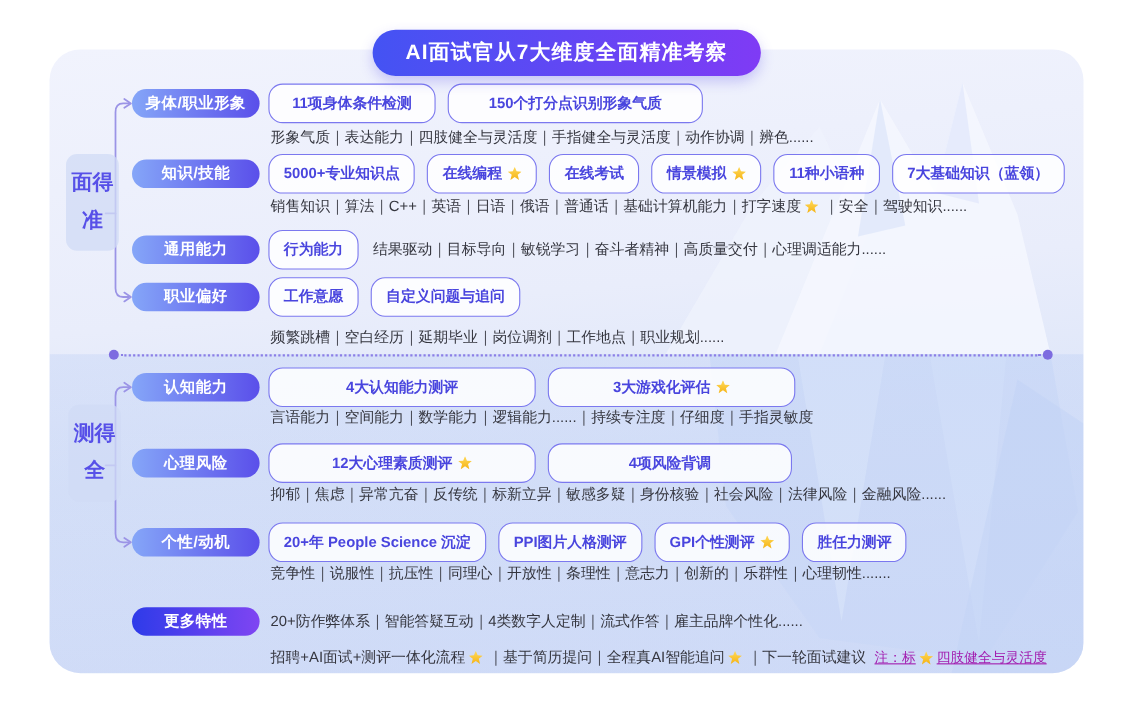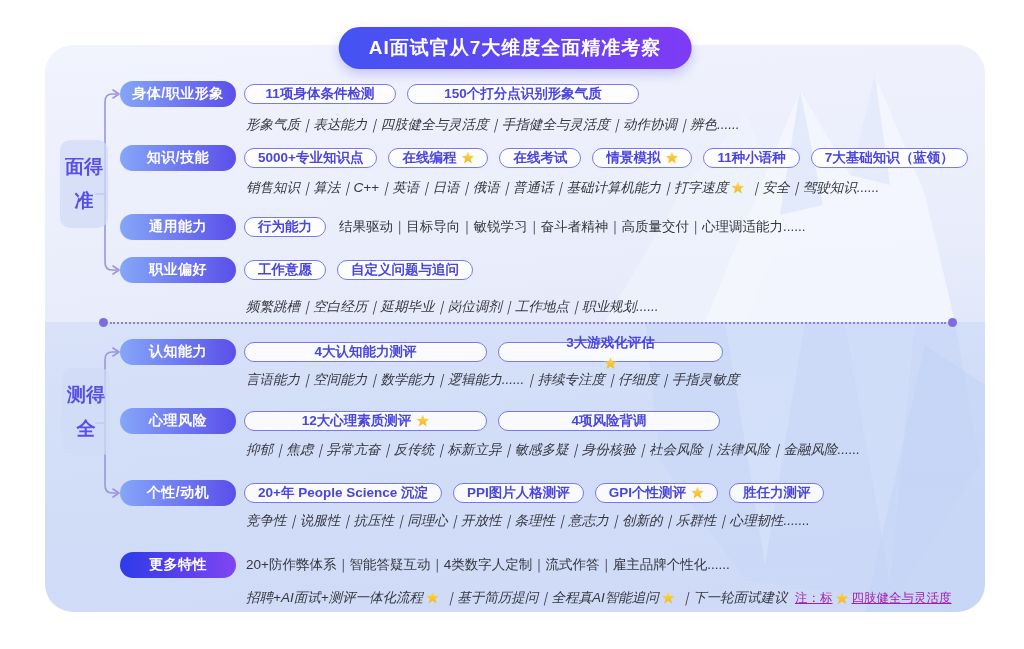--- a/index.html
+++ b/index.html
@@ -35,28 +35,28 @@
   .row{position:absolute;left:75px;display:flex;align-items:center;gap:8px;height:26px;white-space:nowrap;}
   .lbl{
     width:116px;min-width:116px;height:26px;border-radius:13px;
     background:linear-gradient(90deg,#85A6F8,#5A4FEA);color:#fff;
     font-size:14px;font-weight:bold;letter-spacing:.5px;
     display:flex;align-items:center;justify-content:center;
   }
   .lbl.dark{background:linear-gradient(90deg,#2E3BE9,#7F45F2);}
   .topline{display:flex;align-items:center;gap:11px;}
   .pill{
-    height:20px;padding:0 13px;border:1.5px solid #7B78EF;border-radius:13px;
+    height:36px;padding:0 13px;border:1.5px solid #7B78EF;border-radius:13px;
     background:rgba(255,255,255,.85);color:#4945DE;font-size:13.5px;font-weight:bold;
     display:inline-flex;align-items:center;justify-content:center;gap:5px;box-sizing:border-box;
   }
   .inline-txt{font-size:13.5px;color:#35363F;margin-left:2px;}
   .text-line{
     position:absolute;left:199px;height:18px;font-size:13.5px;color:#35363F;
-    display:flex;align-items:center;gap:3px;white-space:nowrap;z-index:4;font-style:italic;
+    display:flex;align-items:center;gap:3px;white-space:nowrap;z-index:4;
   }
   .star{
     display:inline-block;width:13px;height:13px;flex:none;
     background:linear-gradient(180deg,#FFD95A,#F4AF0C);
     clip-path:polygon(50% 0%,63% 33%,98% 35%,71% 57%,80% 93%,50% 72%,20% 93%,29% 57%,2% 35%,37% 33%);
   }
   .divider{position:absolute;left:65px;top:277px;width:836px;height:0;border-top:2px dotted #8C7FE6;z-index:3;}
   .divider::before,.divider::after{
     content:"";position:absolute;top:-6px;width:9px;height:9px;border-radius:50%;background:#7D6CE0;
   }
@@ -172,21 +172,21 @@
       </div>
       <div class="text-line" style="top: 253px;">
         <span class="inline-txt">频繁跳槽｜空白经历｜延期毕业｜岗位调剂｜工作地点｜职业规划......</span>
       </div>
       <div class="row" style="top: 294px;">
         <span class="lbl">认知能力</span>
         <div class="topline">
           <span class="pill" style="min-width: 243px;">
             <span>4大认知能力测评</span>
           </span>
-          <span class="pill" style="min-width: 225px; flex-direction: column;">
+          <span class="pill" style="min-width: 225px;">
             <span>3大游戏化评估</span>
             <span class="star"></span>
           </span>
         </div>
       </div>
       <div class="text-line" style="top: 326px;">
         <span class="inline-txt">言语能力｜空间能力｜数学能力｜逻辑能力......｜持续专注度｜仔细度｜手指灵敏度</span>
       </div>
       <div class="row" style="top: 363px;">
         <span class="lbl">心理风险</span>

